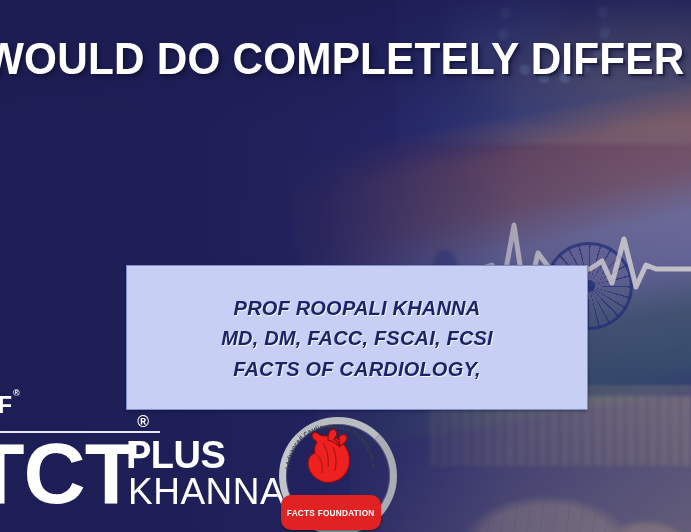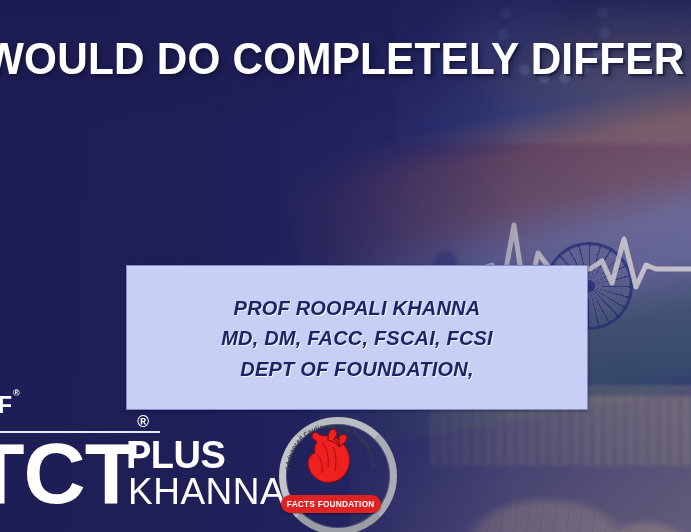--- a/index.html
+++ b/index.html
@@ -313,21 +313,21 @@
     position: absolute;
     left: 50%; top: 40px;
     transform: translate(-50%, -50%);
     width: 56px; height: 60px;
   }
   .facts-banner {
     position: absolute;
     left: 9px;
     top: 78px;
     width: 100px;
-    height: 18px;
+    height: 35px;
     border-radius: 10px;
     background: #e02222;
     box-shadow: 0 1px 2px rgba(0,0,0,.45);
     display: flex;
     align-items: center;
     justify-content: center;
   }
   .facts-banner span {
     color: #ffffff;
     font-weight: 700;
@@ -361,21 +361,21 @@
   <div class="bg-domes-ribs"></div>
 
   <div class="bg-vignette"></div>
   <div class="bg-topfade"></div>
 
   <div class="headline">WOULD DO COMPLETELY DIFFER</div>
 
   <div class="speaker-box">
     <div class="speaker-line">PROF ROOPALI KHANNA</div>
     <div class="speaker-line">MD, DM, FACC, FSCAI, FCSI</div>
-    <div class="speaker-line">DEPT OF FOUNDATION,</div>
+    <div class="speaker-line">FACTS OF CARDIOLOGY,</div>
   </div>
 
   <div class="tct-lockup">
     <div class="crf-mark"><span>F</span><sup>®</sup></div>
     <div class="tct-rule"></div>
     <div class="tct-word"><span>TCT</span><sup>®</sup></div>
     <div class="plus-word">PLUS</div>
     <div class="india-word">KHANNA</div>
   </div>
 

